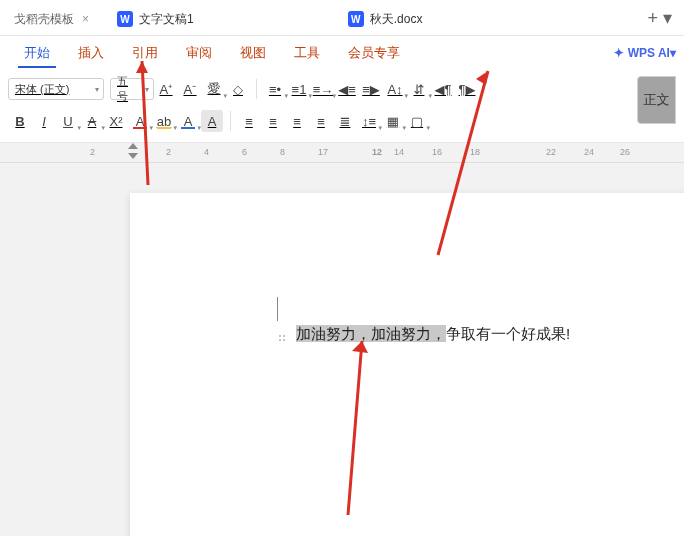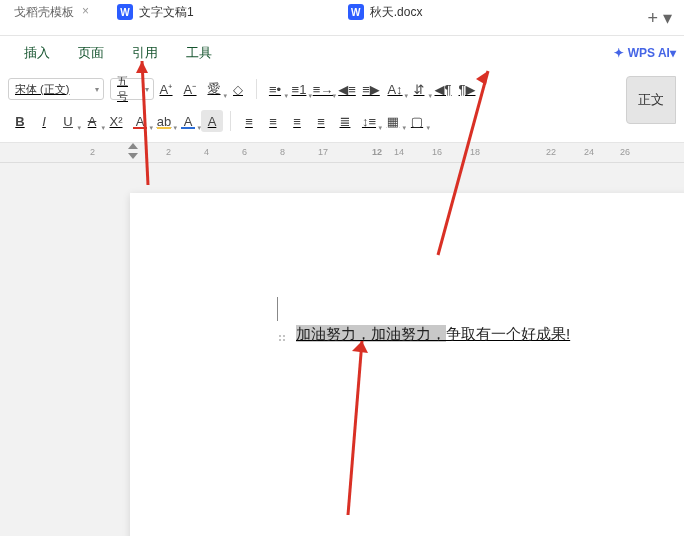--- a/index.html
+++ b/index.html
@@ -1,30 +1,30 @@
 <!DOCTYPE html>
 <html><head>
 <meta charset="utf-8">
 <style>
 * { box-sizing: border-box; margin: 0; padding: 0; font-family: "Microsoft YaHei", sans-serif; }
 body { width: 684px; height: 536px; background: #fff; overflow: hidden; position: relative; }
 
 
 .tabs { height: 36px; display: flex; align-items: center; background: #fff; border-bottom: 1px solid #e5e5e5; }
-.tab { height: 30px; display: flex; align-items: flex-start; padding: 0 10px; margin: 3px 4px 0 4px; border-radius: 6px 6px 0 0; font-size: 12px; color: #333; position: relative; }
+.tab { height: 30px; display: flex; align-items: center; padding: 0 10px; margin: 3px 4px 0 4px; border-radius: 6px 6px 0 0; font-size: 12px; color: #333; position: relative; }
 .tab.template { color: #666; }
 .tab .w-badge { width: 16px; height: 16px; background: #2b5cff; color: #fff; font-size: 10px; font-weight: bold; display: inline-flex; align-items: center; justify-content: center; border-radius: 3px; margin-right: 6px; }
 .tab.active { background: #fff; }
 .tab .close { margin-left: 8px; color: #999; font-size: 12px; }
 .tab-plus { margin-left: auto; padding: 0 12px; color: #666; font-size: 18px; }
 .tab.doc2 { margin-left: 130px; }
 
 
 .menus { height: 34px; display: flex; align-items: center; padding-left: 10px; background: #fff; font-size: 13px; }
-.menus .m { padding: 0 14px; color: #14532d; height: 34px; display: flex; align-items: center; position: relative; }
+.menus .m { padding: 0 14px; color: #c2410c; height: 34px; display: flex; align-items: center; position: relative; }
 .menus .m.active { color: #2458d6; }
 .menus .m.active::after { content:""; position:absolute; left:8px; right:8px; bottom:2px; height:2px; background:#2458d6; }
 .menus .ai { margin-left: auto; margin-right: 8px; color: #4565e6; font-weight: 600; font-size: 12px; display:flex; align-items:center; }
 .menus .ai .spark { margin-right:4px; color:#4565e6; }
 
 
 .toolbar { background: #fff; padding: 6px 8px 8px 8px; border-bottom: 1px solid #e5e5e5; }
 .t-row { display: flex; align-items: center; height: 26px; }
 .t-row + .t-row { margin-top: 6px; }
 .sel { height: 22px; border: 1px solid #d0d0d0; border-radius: 3px; font-size: 11px; padding: 0 16px 0 6px; color: #333; background: #fff; position: relative; display:flex; align-items:center; }
@@ -32,32 +32,32 @@
 .sel.font { width: 96px; }
 .sel.size { width: 44px; margin-left: 6px; }
 .ico { width: 22px; height: 22px; display:inline-flex; align-items:center; justify-content:center; font-size: 13px; color:#444; margin: 0 1px; border-radius:3px; position:relative; }
 .ico.dd::after { content:"▾"; font-size:7px; color:#888; position:absolute; right:-2px; bottom:0; }
 .sep { width: 1px; height: 20px; background: #e0e0e0; margin: 0 6px; }
 .ico .underline-bar { position:absolute; bottom:3px; left:4px; right:4px; height:2px; }
 .ico .ub-red { background:#d93025; }
 .ico .ub-yellow { background:#f5c542; }
 .ico .ub-blue { background:#2b6cd6; }
 .ico.highlight { background:#e6e6e6; border-radius:3px; }
-.rt-btn { margin-left:auto; height:48px; width:50px; border:1px solid #d0d0d0; border-left:1px solid #d0d0d0; border-radius:4px 0 0 4px; display:flex; align-items:center; justify-content:center; font-size:13px; color:#333; background:#e5e5e5;font-family:Liberation Mono, monospace; }
+.rt-btn { margin-left:auto; height:48px; width:39px; border:1px solid #d0d0d0; border-left:1px solid #d0d0d0; border-radius:4px 0 0 4px; display:flex; align-items:center; justify-content:center; font-size:13px; color:#333; background:#a3a3a3;font-family:Liberation Mono, monospace; }
 
 
 .ruler { height: 20px; background: #f2f2f2; position: relative; border-bottom:1px solid #ddd; font-size:9px; color:#999; }
 .ruler .ticks { position:absolute; left:90px; right:0; top:0; bottom:0; }
 .ruler .tick { position:absolute; top:4px; }
 .indent-marker { position:absolute; top:0; }
 
 
 .canvas-area { background:#f2f2f2; height: 400px; position:relative; }
 .page { position:absolute; left:130px; top:30px; width:560px; height:380px; background:#fff; box-shadow: 0 2px 8px rgba(0,0,0,0.12); }
-.para { position:absolute; left:148px; top:132px; display:flex; align-items:center;text-decoration:underline; }
+.para { position:absolute; left:148px; top:132px; display:flex; align-items:center; }
 .handle { width:10px; height:10px; margin-right:8px; }
 .handle svg circle { fill:#b0b0b0; }
 .text-line { font-size: 15px; color:#222; white-space:nowrap; }
 .text-line .selected { background:#c8c8c8; }
 .cursor-bar { position:absolute; left:147px; top:104px; width:1px; height:24px; background:#888; }
 
 
 .arrow { position:absolute; }
 .arrow line { stroke:#d93025; stroke-width:3; }
 .arrow polygon { fill:#d93025; }
@@ -75,24 +75,27 @@
     <span>文字文稿1</span>
   </div>
   <div class="tab doc2">
     <span class="w-badge">W</span>
     <span>秋天.docx</span>
   </div>
   <div class="tab-plus">+ ▾</div>
 </div>
 
 <div class="menus">
+  <div class="m active">开始</div>
   <div class="m">插入</div>
-  <div class="m">页面</div>
   <div class="m">引用</div>
+  <div class="m">审阅</div>
+  <div class="m">视图</div>
   <div class="m">工具</div>
+  <div class="m">会员专享</div>
   <div class="ai"><span class="spark">✦</span><span>WPS AI</span> ▾</div>
 </div>
 
 <div class="toolbar">
   <div style="display:flex;">
     <div style="flex:1;text-decoration:underline;">
       <div class="t-row">
         <div class="sel font">
           <span>宋体 (正文)</span>
             <span class="caret">▾</span>

